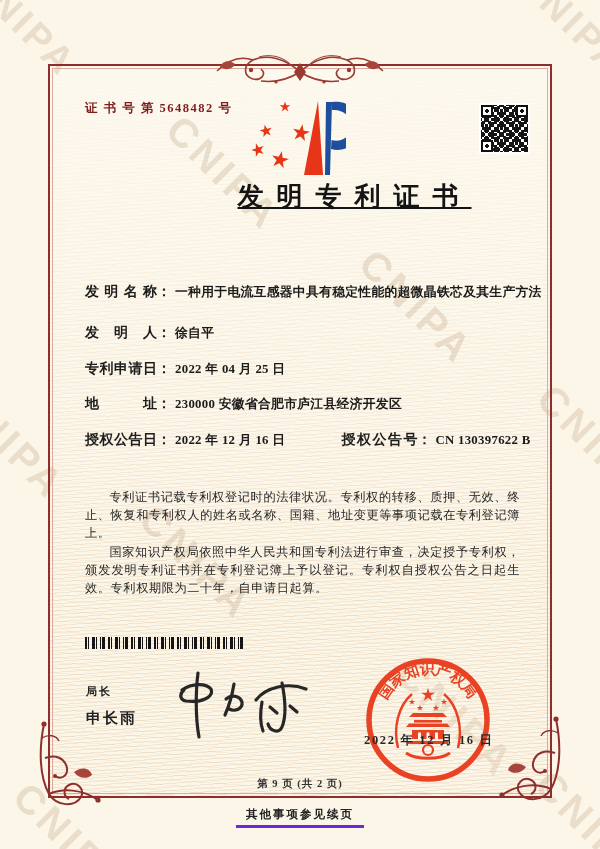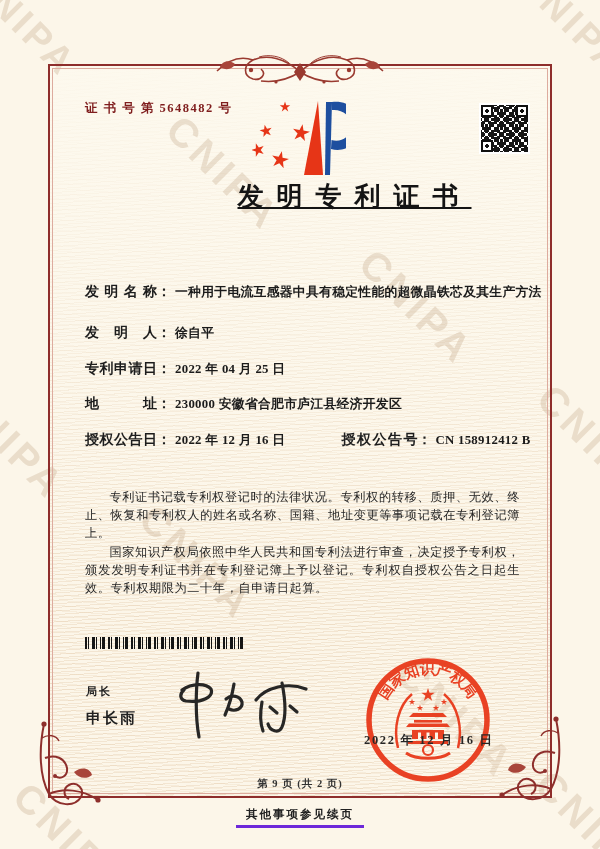--- a/index.html
+++ b/index.html
@@ -217,21 +217,21 @@
       <div class="fieldrow">
         <span class="lbl">发明人</span><span class="colon">：</span><span class="val">徐自平</span>
       </div>
       <div class="fieldrow">
         <span class="lbl">专利申请日</span><span class="colon">：</span><span class="val">2022 年 04 月 25 日</span>
       </div>
       <div class="fieldrow">
         <span class="lbl">地址</span><span class="colon">：</span><span class="val">230000 安徽省合肥市庐江县经济开发区</span>
       </div>
       <div class="fieldrow">
-        <span class="lbl">授权公告日</span><span class="colon">：</span><span class="val">2022 年 12 月 16 日</span><span class="pair2"><span class="lbl2">授权公告号</span><span class="colon">：</span><span class="val">CN 158912412 B</span></span>
+        <span class="lbl">授权公告日</span><span class="colon">：</span><span class="val">2022 年 12 月 16 日</span><span class="pair2"><span class="lbl2">授权公告号</span><span class="colon">：</span><span class="val">CN 130397622 B</span></span>
       </div>
     </div>
 
     <div class="paragraphs">
       <p>专利证书记载专利权登记时的法律状况。专利权的转移、质押、无效、终止、恢复和专利权人的姓名或名称、国籍、地址变更等事项记载在专利登记簿上。</p>
       <p>国家知识产权局依照中华人民共和国专利法进行审查，决定授予专利权，颁发发明专利证书并在专利登记簿上予以登记。专利权自授权公告之日起生效。专利权期限为二十年，自申请日起算。</p>
     </div>
 
     <div class="barcode"></div>
 

